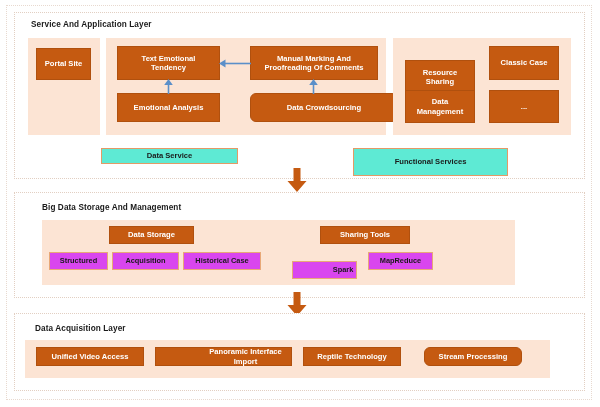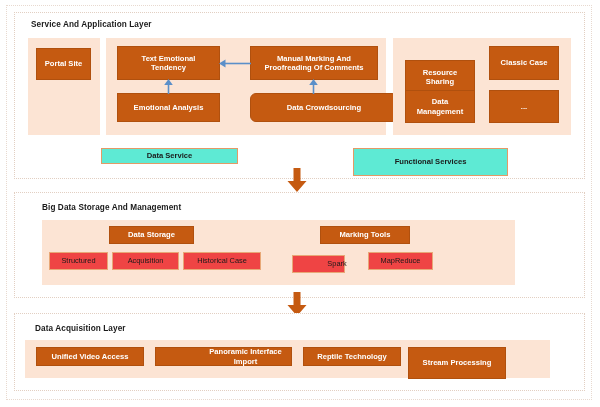--- a/index.html
+++ b/index.html
@@ -71,25 +71,25 @@
     font-weight: bold;
   }
   .box-mid {
     background: #5eead4;
     border: 1px solid #e39a66;
     color: #1a1a1a;
     font-size: 7.6px;
     font-weight: bold;
   }
   .box-light {
-    background: #ef4444;
+    background: #d946ef;
     border: 1px solid #e8a877;
     color: #1a1a1a;
     font-size: 7.4px;
-    font-weight: normal;
+    font-weight: bold;
   }
 
   
   .conn {
     position: absolute;
   }
   .conn svg { display: block; }
 
   
   .block-arrow {
@@ -163,35 +163,35 @@
 
   <div class="layer-title" style="left:42px; top:203px;">Big Data Storage And Management</div>
 
   <div class="panel" style="left:42px; top:220px; width:473px; height:65px;"></div>
 
   <div class="box box-dark" style="left:109px; top:226px; width:85px; height:18px;">Data Storage</div>
   <div class="box box-light" style="left:49px; top:252px; width:59px; height:18px;">Structured</div>
   <div class="box box-light" style="left:112px; top:252px; width:67px; height:18px;">Acquisition</div>
   <div class="box box-light" style="left:183px; top:252px; width:78px; height:18px;">Historical Case</div>
 
-  <div class="box box-dark" style="left:320px; top:226px; width:90px; height:18px;">Marking Tools</div>
-  <div class="box box-light" style="left:292px; top:255px; width:53px; height:18px;padding-left:37px;">Spark</div>
+  <div class="box box-dark" style="left:320px; top:226px; width:90px; height:18px;">Sharing Tools</div>
+  <div class="box box-light" style="left:292px; top:261px; width:65px; height:18px;padding-left:37px;">Spark</div>
   <div class="box box-light" style="left:368px; top:252px; width:65px; height:18px;">MapReduce</div>
 
   <div class="block-arrow" style="left:286px; top:292px;">
     <svg width="22" height="24" viewBox="0 0 22 24">
       <polygon points="7.5,0 14.5,0 14.5,13 20.5,13 11,24 1.5,13 7.5,13" fill="#c55a11"></polygon>
     </svg>
   </div>
 
   <div class="layer" style="left:14px; top:313px; width:571px; height:78px;">
   </div>
 
   <div class="layer-title" style="left:35px; top:324px;">Data Acquisition Layer</div>
 
   <div class="panel" style="left:25px; top:340px; width:525px; height:38px;"></div>
 
   <div class="box box-dark" style="left:36px; top:347px; width:108px; height:19px;">Unified Video Access</div>
   <div class="box box-dark" style="left:155px; top:347px; width:137px; height:19px;padding-left:44px;">Panoramic Interface Import</div>
   <div class="box box-dark" style="left:303px; top:347px; width:98px; height:19px;">Reptile Technology</div>
-  <div class="box box-dark" style="left:408px; top:347px; width:98px; height:32px;">Stream Processing</div>
+  <div class="box box-dark" style="left:424px; top:347px; width:98px; height:19px;border-radius:6px;">Stream Processing</div>
 
 </div>
 
 </body></html>

